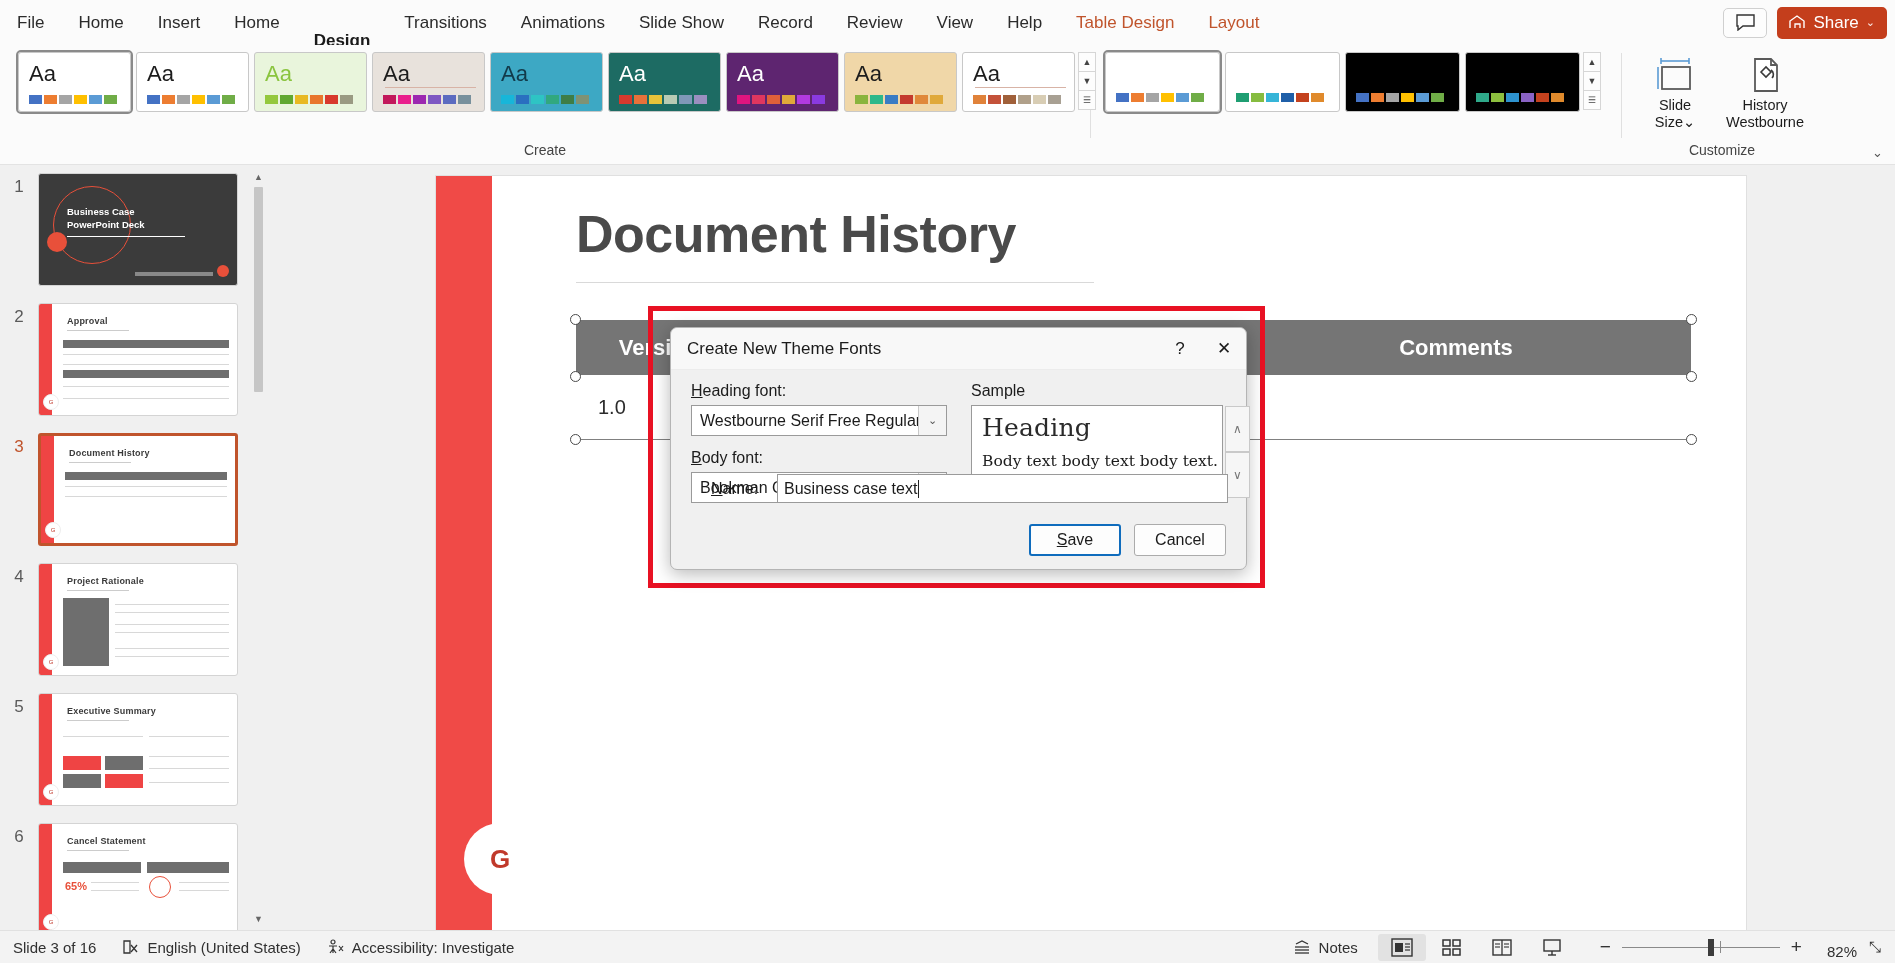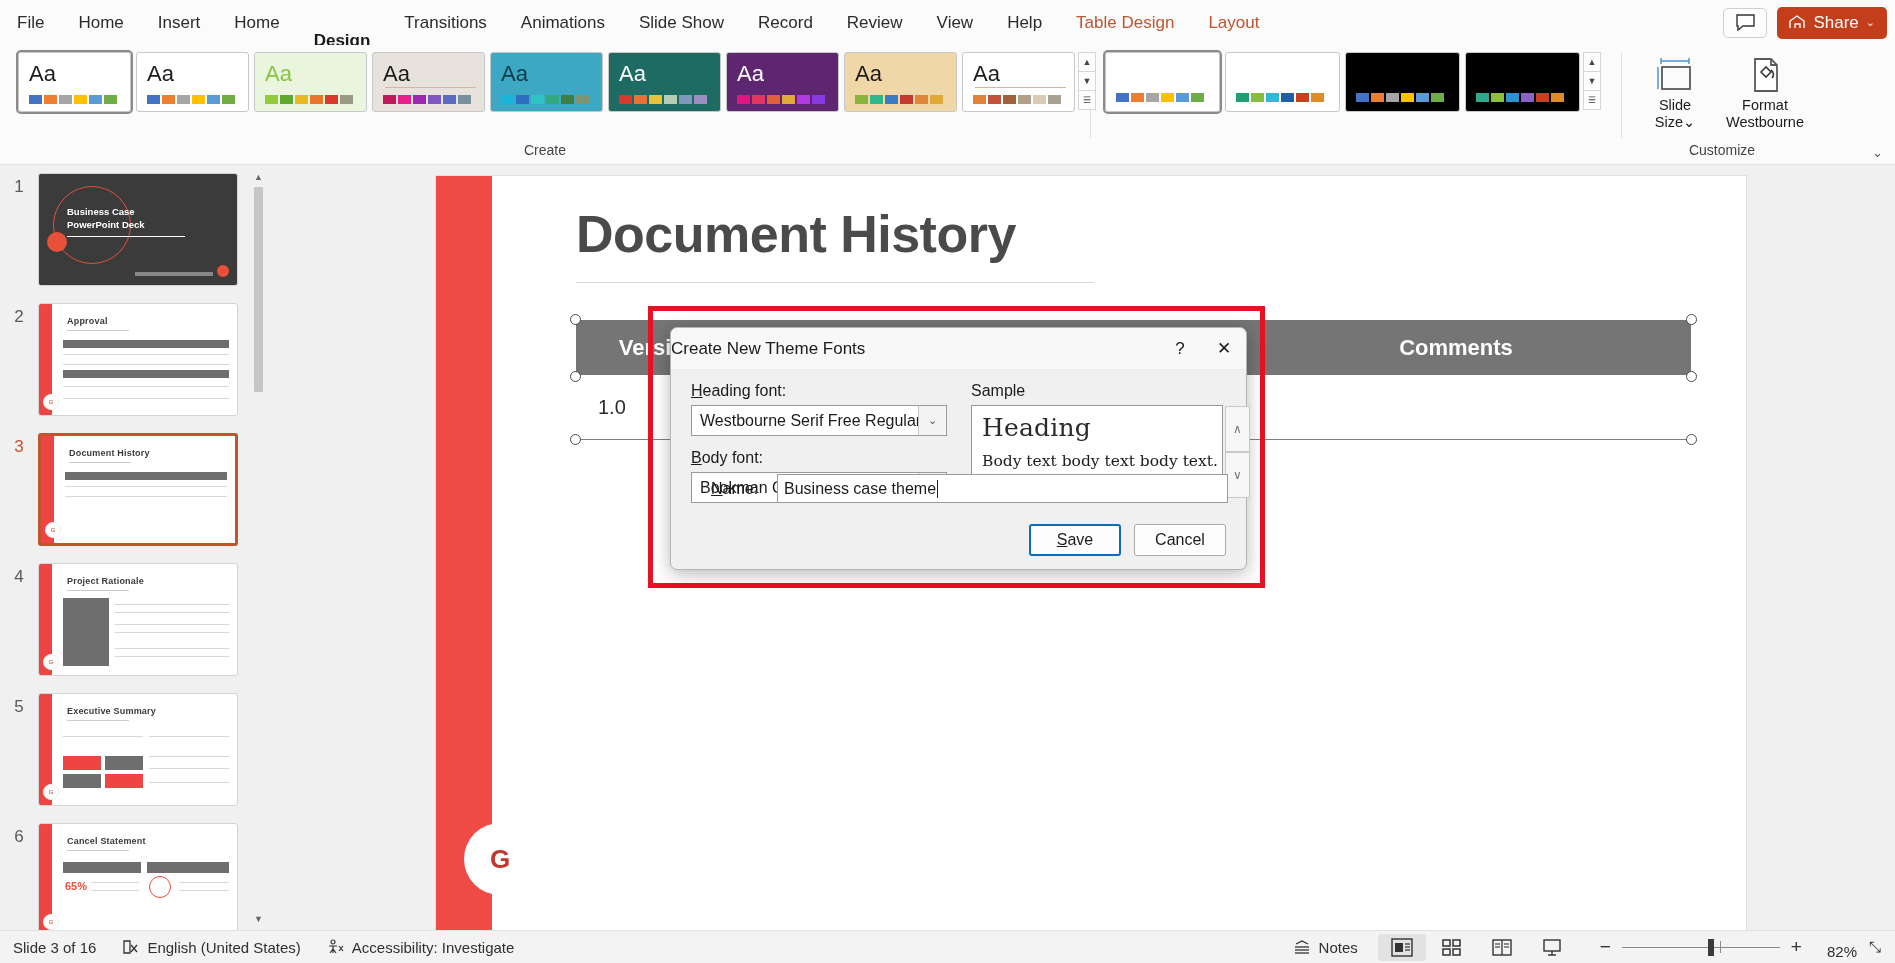--- a/index.html
+++ b/index.html
@@ -200,21 +200,21 @@
   .dialog {
     position: absolute; left: 670px; top: 327px; width: 577px; height: 243px;
     background: #f0f0f0; border: 1px solid #b4b4b4; border-radius: 7px;
     box-shadow: 0 4px 18px rgba(0,0,0,.28); z-index: 40;
     font-family: "Liberation Sans", sans-serif;
   }
   .dlg-title {
     height: 42px; display: flex; align-items: center;
     background: #f8f8f8; border-radius: 7px 7px 0 0; border-bottom: 1px solid #ececec;
   }
-  .dlg-title .t { font-size: 17px; color: #1b1b1b; }
+  .dlg-title .t { font-size: 17px; color: #1b1b1b; padding-left: 16px; }
   .dlg-title .sp { flex: 1 1 auto; }
   .dlg-btn {
     width: 44px; height: 100%; display: flex; align-items: center; justify-content: center;
     font-size: 17px; color: #1b1b1b;
   }
   .dlg-body { position: relative; padding: 12px 20px 0 20px; height: 201px; }
   .fieldlabel { font-size: 16px; color: #1b1b1b; margin-bottom: 5px; }
   .fieldlabel u { text-decoration: underline; }
   .combo {
     width: 256px; height: 31px; background: #fff; border: 1px solid #9a9a9a;
@@ -512,21 +512,21 @@
           <div class="bigbtn">
             <span>
               <svg width="44" height="38" viewBox="0 0 44 38">
                 <path d="M12 3h16l6 6v26H12z" fill="#fff" stroke="#5a5a5a" stroke-width="1.8"></path>
                 <path d="M28 3v6h6" fill="none" stroke="#5a5a5a" stroke-width="1.8"></path>
                 <path d="M18 16l5-5 5 5-5 5z" fill="none" stroke="#3a3a3a" stroke-width="1.6"></path>
                 <path d="M28 14c3 2 3 6 1 8" fill="none" stroke="#3a3a3a" stroke-width="1.6"></path>
               </svg>
             </span>
             <span class="lbl">
-              <span>Format</span><br>
+              <span>History</span><br>
               <span>Westbourne</span>
             </span>
           </div>
         </div>
         <div class="grp-label">Customize</div>
       </div>
 
       <div class="ribbon-collapse">⌄</div>
     </div>
   </div>
@@ -703,21 +703,21 @@
             <div>∨</div>
           </div>
         </div>
       </div>
 
       <div class="namerow">
         <div class="nl">
           <u>N</u><span>ame:</span>
         </div>
         <div class="nameinput">
-          <span>Business case theme</span>
+          <span>Business case text</span>
             <span class="caret"></span>
         </div>
       </div>
 
       <div class="btnrow">
         <div class="dbtn primary">
           <span style="text-decoration:underline">S</span>
             <span>ave</span>
         </div>
         <div class="dbtn">Cancel</div>

